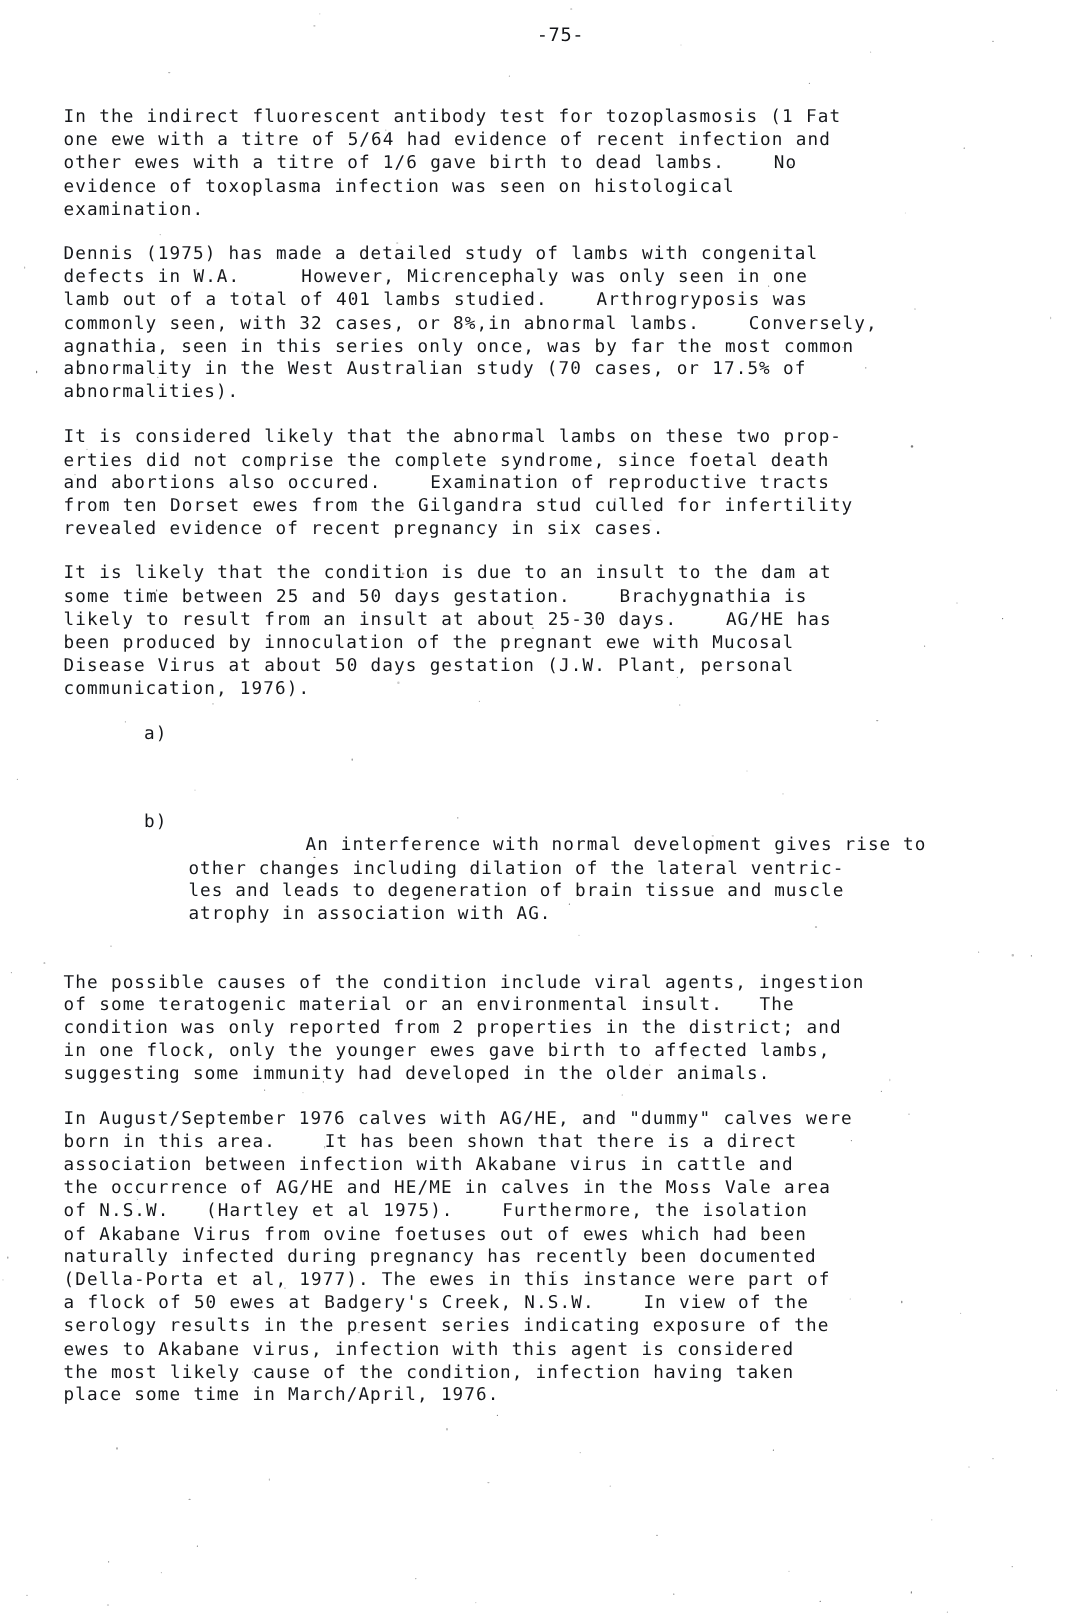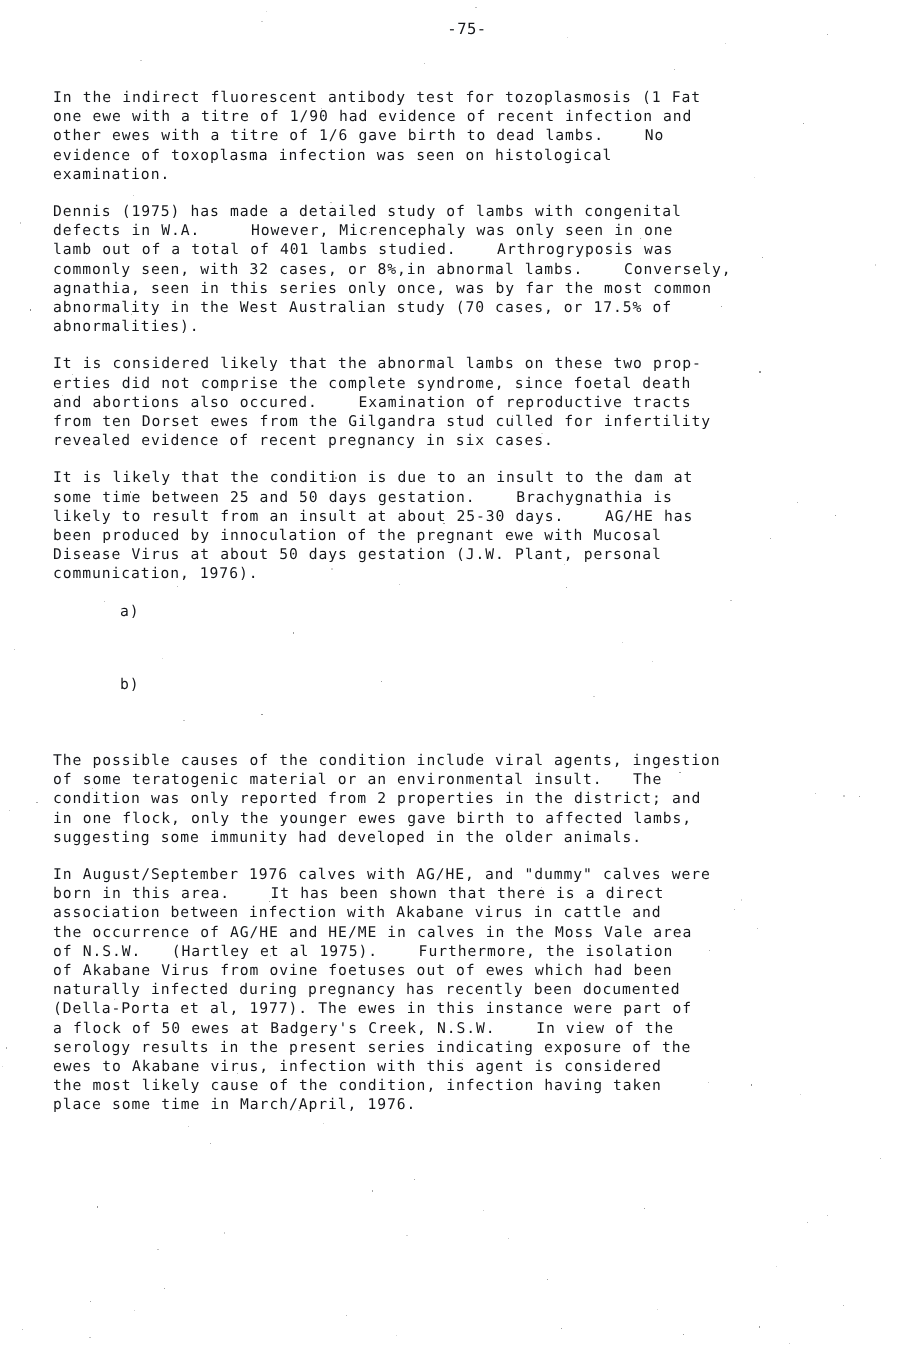--- a/index.html
+++ b/index.html
@@ -112,21 +112,21 @@
 
 <div class="page">
 
   <div class="sheet">
 
     <div class="folio">-75-</div>
 
     <div class="col">
 
       <p class="para">In the indirect fluorescent antibody test for tozoplasmosis (1 Fat
-one ewe with a titre of 1/90 had evidence of recent infection and
+one ewe with a titre of 5/64 had evidence of recent infection and
 other ewes with a titre of 1/6 gave birth to dead lambs.    No
 evidence of toxoplasma infection was seen on histological
 examination.</p>
 
 
       <p class="para">Dennis (1975) has made a detailed study of lambs with congenital
 defects in W.A.     However, Micrencephaly was only seen in one
 lamb out of a total of 401 lambs studied.    Arthrogryposis was
 commonly seen, with 32 cases, or 8%,in abnormal lambs.    Conversely,
 agnathia, seen in this series only once, was by far the most common
@@ -145,21 +145,24 @@
 been produced by innoculation of the pregnant ewe with Mucosal
 Disease Virus at about 50 days gestation (J.W. Plant, personal
 communication, 1976).</p>
 
 
       <ol class="stages">
         <li>
           <span class="marker">a)</span>
         </li>
         <li>
-          <span class="marker">b)</span>
+          <span class="marker">b)</span><span>An interference with normal development gives rise to
+other changes including dilation of the lateral ventric-
+les and leads to degeneration of brain tissue and muscle
+atrophy in association with AG.</span>
         </li>
       </ol>
 
       <p class="para">The possible causes of the condition include viral agents, ingestion
 of some teratogenic material or an environmental insult.   The
 condition was only reported from 2 properties in the district; and
 in one flock, only the younger ewes gave birth to affected lambs,
 suggesting some immunity had developed in the older animals.</p>
 
       <p class="para">In August/September 1976 calves with AG/HE, and "dummy" calves were

